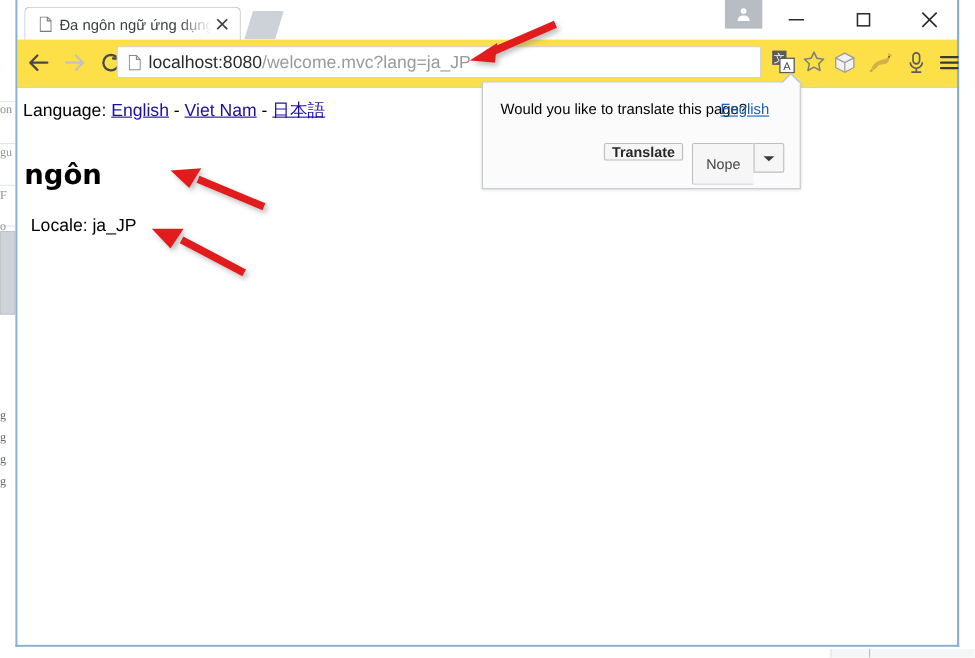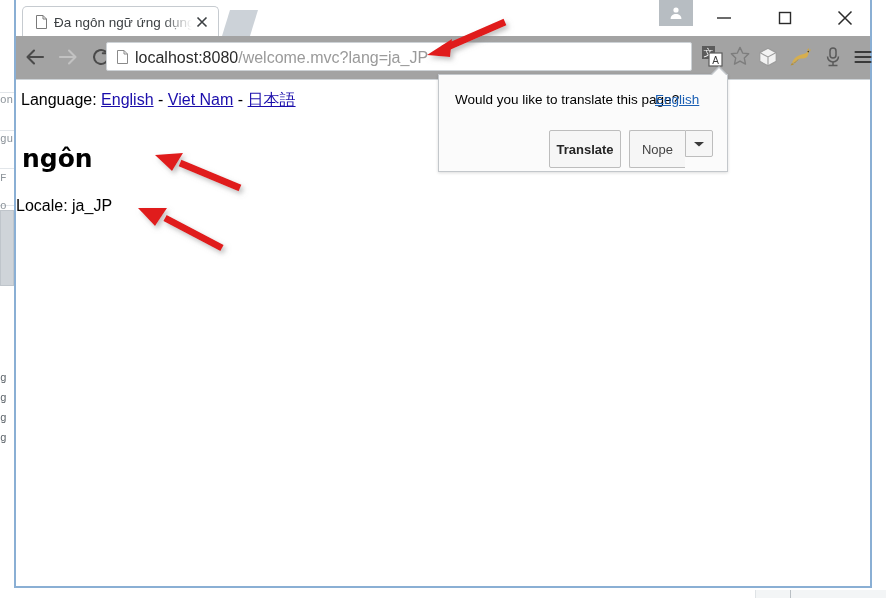--- a/index.html
+++ b/index.html
@@ -32,21 +32,21 @@
     position: absolute;
     left: 0;
     width: 14px;
     border-top: 1px solid #e2e6ea;
   }
   .bg-left-txt {
     position: absolute;
     left: 0px;
     font-size: 11px;
     color: #8d949b;
-    font-family: Liberation Mono, monospace;
+    font-family: Liberation Serif, serif;
     white-space: nowrap;
   }
   #bg-left-scroll {
     position: absolute;
     left: 0px;
     top: 210px;
     width: 12px;
     height: 74px;
     background: #cfd4d9;
     border: 1px solid #bfc5cb;
@@ -161,21 +161,21 @@
     cursor: pointer;
   }
   #win-min { right: 123px; }
   #win-max { right: 62px; }
   #win-close { right: 2px; }
 
   
   #chrome-toolbar {
     position: relative;
     height: 43px;
-    background: #a3a3a3;
+    background: #fde047;
     border-bottom: 1px solid #cfd4d8;
   }
   .navbtn {
     position: absolute;
     top: 4px;
     width: 33px;
     height: 33px;
     display: flex;
     align-items: center;
     justify-content: center;
@@ -282,21 +282,21 @@
     left: 6px;
     top: 47px;
     font-size: 25px;
     font-weight: bold;
     color: #000000;
     font-family: "DejaVu Sans", sans-serif;
     white-space: nowrap;
   }
   #locale-line {
     position: absolute;
-    left: 0;
+    left: 12px;
     top: 117px;
     font-size: 16px;
     color: #000000;
     white-space: nowrap;
   }
 
   
   #translate-bubble {
     position: absolute;
     left: 422px;
@@ -345,21 +345,21 @@
     color: #1a5fb4;
     text-decoration: underline;
     cursor: pointer;
     white-space: nowrap;
   }
   #btn-translate-accept {
     position: absolute;
     left: 110px;
     top: 55px;
     width: 72px;
-    height: 38px;
+    height: 16px;
     background: #f6f6f6;
     border: 1px solid #bdbdbd;
     border-radius: 2px;
     font-size: 13px;
     font-weight: bold;
     color: #262626;
     display: flex;
     align-items: center;
     justify-content: center;
     cursor: pointer;

